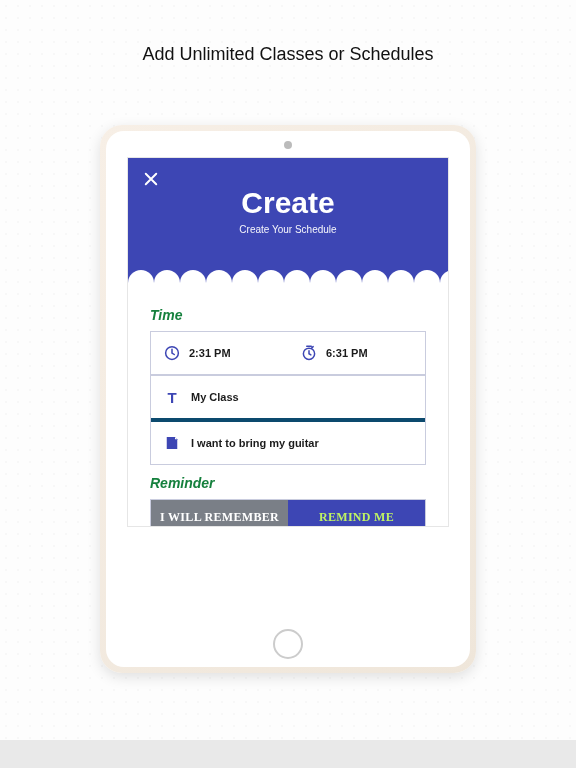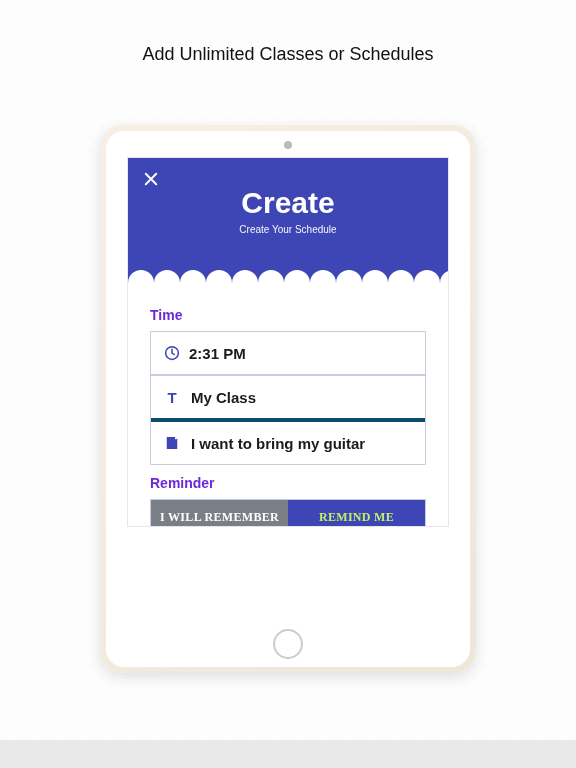--- a/index.html
+++ b/index.html
@@ -113,24 +113,25 @@
     width: 26px; height: 26px; border-radius: 50%;
     background: #fff;
     flex: 0 0 auto;
   }
   .content {
     padding: 14px 22px 0 22px;
     flex: 1;
     overflow: hidden;
   }
   .section-label {
-    color: #6d28d9;
+    color: #15803d;
     font-weight: 700;
     font-size: 14px;
     margin: 10px 0 8px 0;
+    font-style: italic;
   }
   .card {
     border: 1px solid #c9ccde;
   }
   .time-row {
     display: flex;
   }
   .time-cell {
     flex: 1;
     display: flex;
@@ -143,21 +144,21 @@
   .details-row {
     display: flex;
     align-items: center;
     gap: 10px;
     padding: 12px 12px;
   }
   .details-row + .details-row {
     border-top: 4px solid #0c4a6e;
   }
   .val {
-    font-size: 15px;
+    font-size: 11px;
     color: #1b1b1b;
     font-weight: 600;
   }
   .icon {
     width: 18px; height: 18px;
     display: inline-flex;
     align-items: center;
     justify-content: center;
     color: #3d46b4;
     flex: 0 0 auto;
@@ -243,20 +244,30 @@
           <div class="section-label">Time</div>
           <div class="card time-row">
             <div class="time-cell">
               <span class="icon">
                 <svg viewBox="0 0 24 24" width="18" height="18">
                     <circle cx="12" cy="12" r="8.5" fill="none" stroke="#3d46b4" stroke-width="2"></circle>
                     <path d="M12 7v5l3 2" fill="none" stroke="#3d46b4" stroke-width="2" stroke-linecap="round"></path>
                   </svg>
               </span>
               <span class="val">2:31 PM</span>
+            </div>
+            <div class="time-cell">
+              <span class="icon">
+                <svg viewBox="0 0 24 24" width="18" height="18">
+                    <circle cx="12" cy="13" r="7.5" fill="none" stroke="#3d46b4" stroke-width="2"></circle>
+                    <path d="M12 9v4l2.5 1.5" fill="none" stroke="#3d46b4" stroke-width="2" stroke-linecap="round"></path>
+                    <path d="M15.5 5.5l2-2M9 3h6" stroke="#3d46b4" stroke-width="2" stroke-linecap="round"></path>
+                  </svg>
+              </span>
+              <span class="val">6:31 PM</span>
             </div>
           </div>
 
           <div class="card">
             <div class="details-row">
               <span class="icon t-icon">T</span>
               <span class="val">My Class</span>
             </div>
             <div class="details-row">
               <span class="icon">

